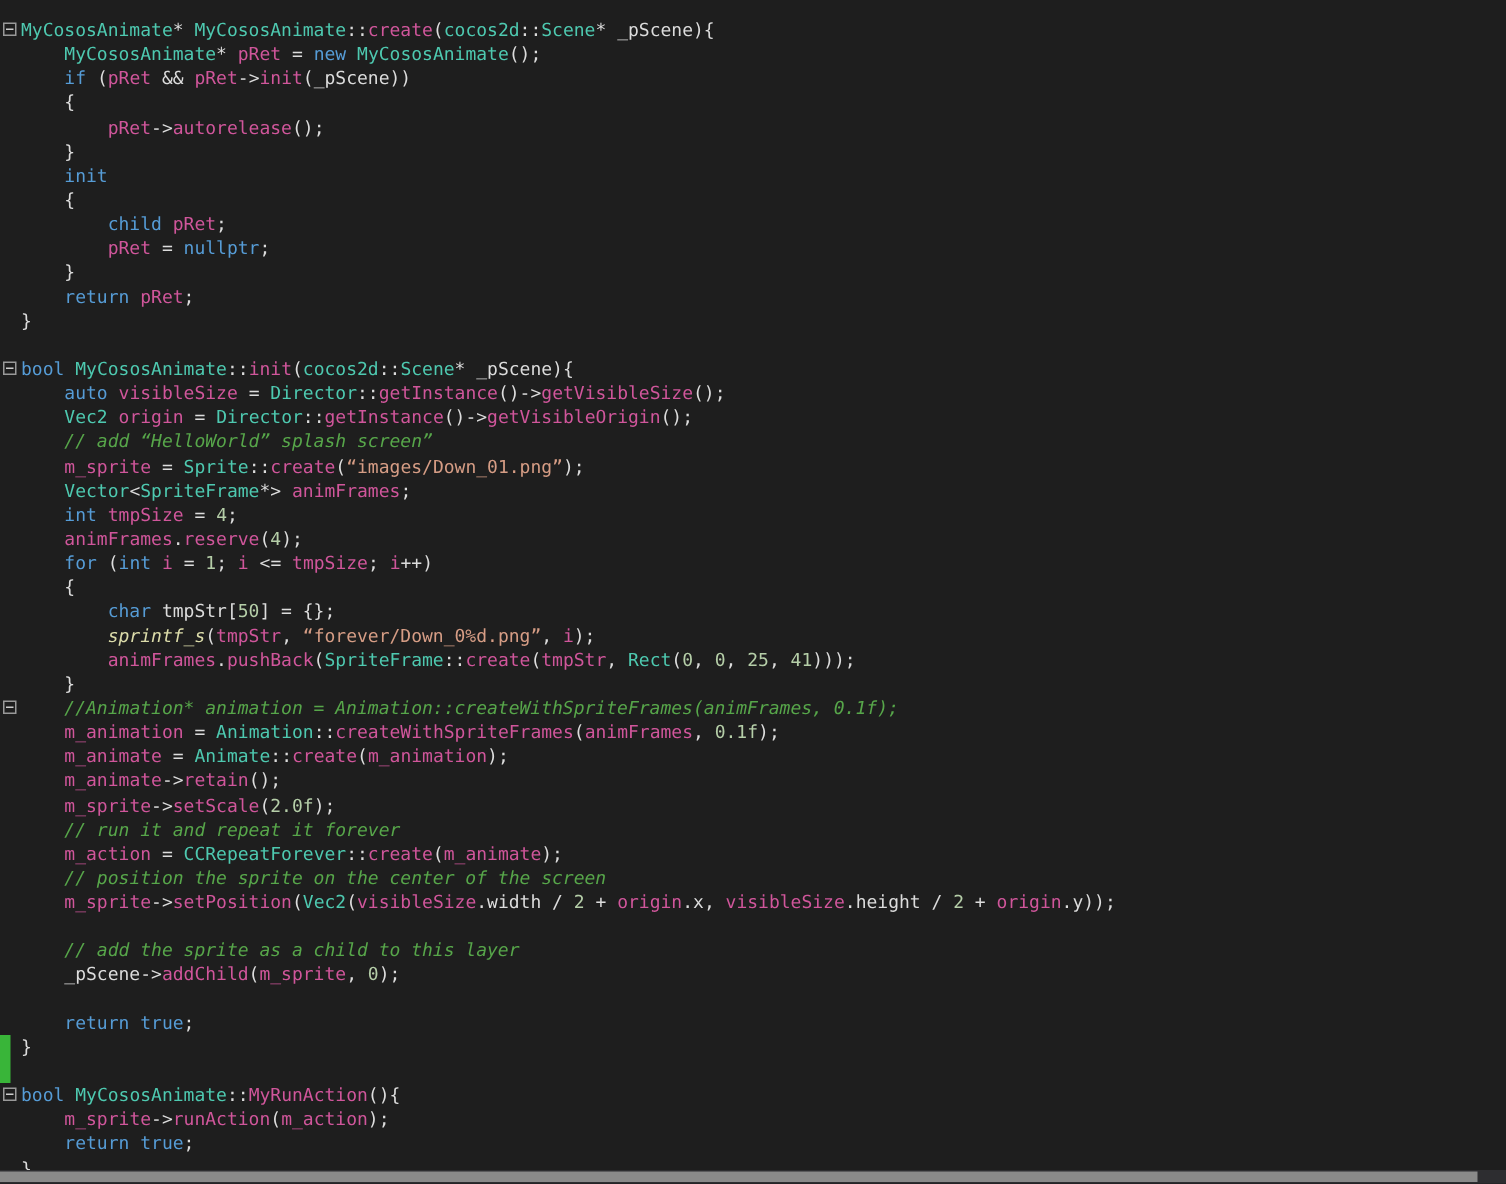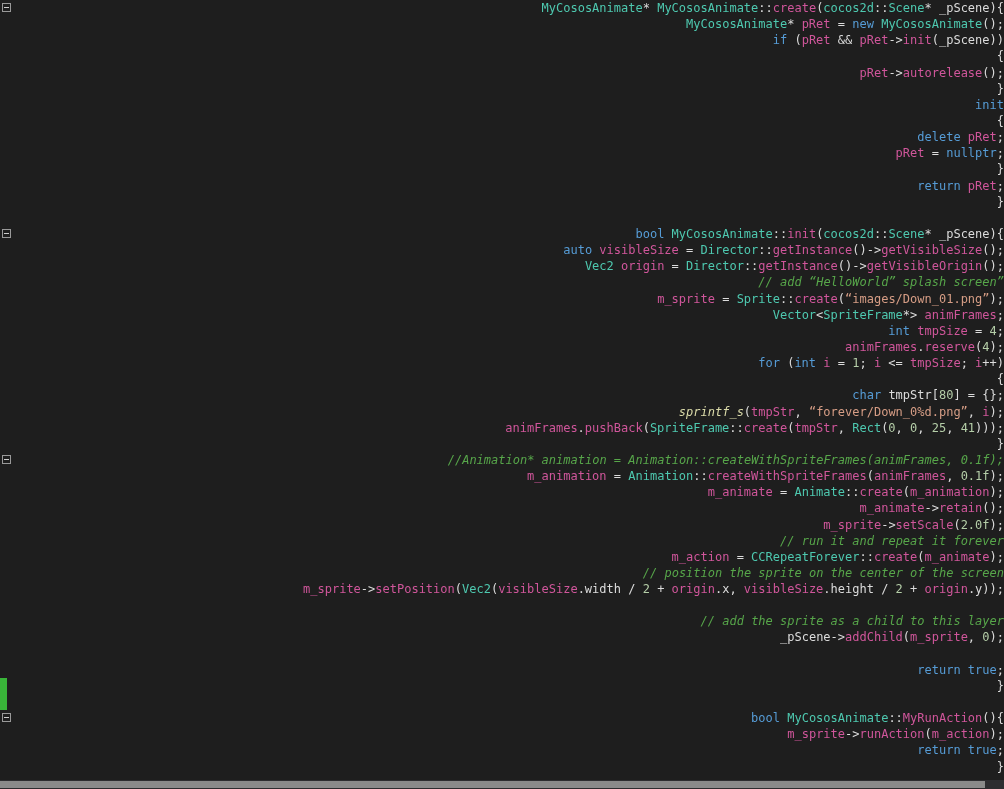--- a/index.html
+++ b/index.html
@@ -11,22 +11,21 @@
   .editor{
     position:absolute;inset:0;
     display:flex;flex-direction:column;
     font-family:"DejaVu Sans Mono","Liberation Mono",monospace;
     font-size:12px;
     background:var(--c-background,#1E1E1E);
   }
   #code-lines{
     flex:1 1 auto;
     overflow:hidden;
-    padding-top:0;
-    text-align:right;
+    padding-top:12px;
   }
   .line{display:flex;height:16.15px;position:relative;}
   .gutter{flex:0 0 14px;position:relative;}
   .change-marker{
     position:absolute;left:0;top:0;width:7px;height:100%;
     background:var(--c-change,#39B539);
   }
   .fold{
     position:absolute;left:2px;top:3px;width:9px;height:9px;
     border:1px solid var(--c-foldborder,#999);
@@ -95,21 +94,21 @@
       <div class="line">
         <div class="gutter"></div>
         <div class="content"><span class="tok-p">    </span><span class="tok-k">init</span></div>
       </div>
       <div class="line">
         <div class="gutter"></div>
         <div class="content"><span class="tok-p">    {</span></div>
       </div>
       <div class="line">
         <div class="gutter"></div>
-        <div class="content"><span class="tok-p">        </span><span class="tok-k">delete</span><span class="tok-p"> </span><span class="tok-f">pRet</span><span class="tok-p">;</span></div>
+        <div class="content"><span class="tok-p">        </span><span class="tok-k">child</span><span class="tok-p"> </span><span class="tok-f">pRet</span><span class="tok-p">;</span></div>
       </div>
       <div class="line">
         <div class="gutter"></div>
         <div class="content"><span class="tok-p">        </span><span class="tok-f">pRet</span><span class="tok-p"> = </span><span class="tok-k">nullptr</span><span class="tok-p">;</span></div>
       </div>
       <div class="line">
         <div class="gutter"></div>
         <div class="content"><span class="tok-p">    }</span></div>
       </div>
       <div class="line">
@@ -161,21 +160,21 @@
       <div class="line">
         <div class="gutter"></div>
         <div class="content"><span class="tok-p">    </span><span class="tok-k">for</span><span class="tok-p"> (</span><span class="tok-k">int</span><span class="tok-p"> </span><span class="tok-f">i</span><span class="tok-p"> = </span><span class="tok-n">1</span><span class="tok-p">; </span><span class="tok-f">i</span><span class="tok-p"> &lt;= </span><span class="tok-f">tmpSize</span><span class="tok-p">; </span><span class="tok-f">i</span><span class="tok-p">++)</span></div>
       </div>
       <div class="line">
         <div class="gutter"></div>
         <div class="content"><span class="tok-p">    {</span></div>
       </div>
       <div class="line">
         <div class="gutter"></div>
-        <div class="content"><span class="tok-p">        </span><span class="tok-k">char</span><span class="tok-p"> tmpStr[</span><span class="tok-n">80</span><span class="tok-p">] = {};</span></div>
+        <div class="content"><span class="tok-p">        </span><span class="tok-k">char</span><span class="tok-p"> tmpStr[</span><span class="tok-n">50</span><span class="tok-p">] = {};</span></div>
       </div>
       <div class="line">
         <div class="gutter"></div>
         <div class="content"><span class="tok-p">        </span><span class="tok-m">sprintf_s</span><span class="tok-p">(</span><span class="tok-f">tmpStr</span><span class="tok-p">, </span><span class="tok-s">“forever/Down_0%d.png”</span><span class="tok-p">, </span><span class="tok-f">i</span><span class="tok-p">);</span></div>
       </div>
       <div class="line">
         <div class="gutter"></div>
         <div class="content"><span class="tok-p">        </span><span class="tok-f">animFrames</span><span class="tok-p">.</span><span class="tok-f">pushBack</span><span class="tok-p">(</span><span class="tok-t">SpriteFrame</span><span class="tok-p">::</span><span class="tok-f">create</span><span class="tok-p">(</span><span class="tok-f">tmpStr</span><span class="tok-p">, </span><span class="tok-t">Rect</span><span class="tok-p">(</span><span class="tok-n">0</span><span class="tok-p">, </span><span class="tok-n">0</span><span class="tok-p">, </span><span class="tok-n">25</span><span class="tok-p">, </span><span class="tok-n">41</span><span class="tok-p">)));</span></div>
       </div>
       <div class="line">

